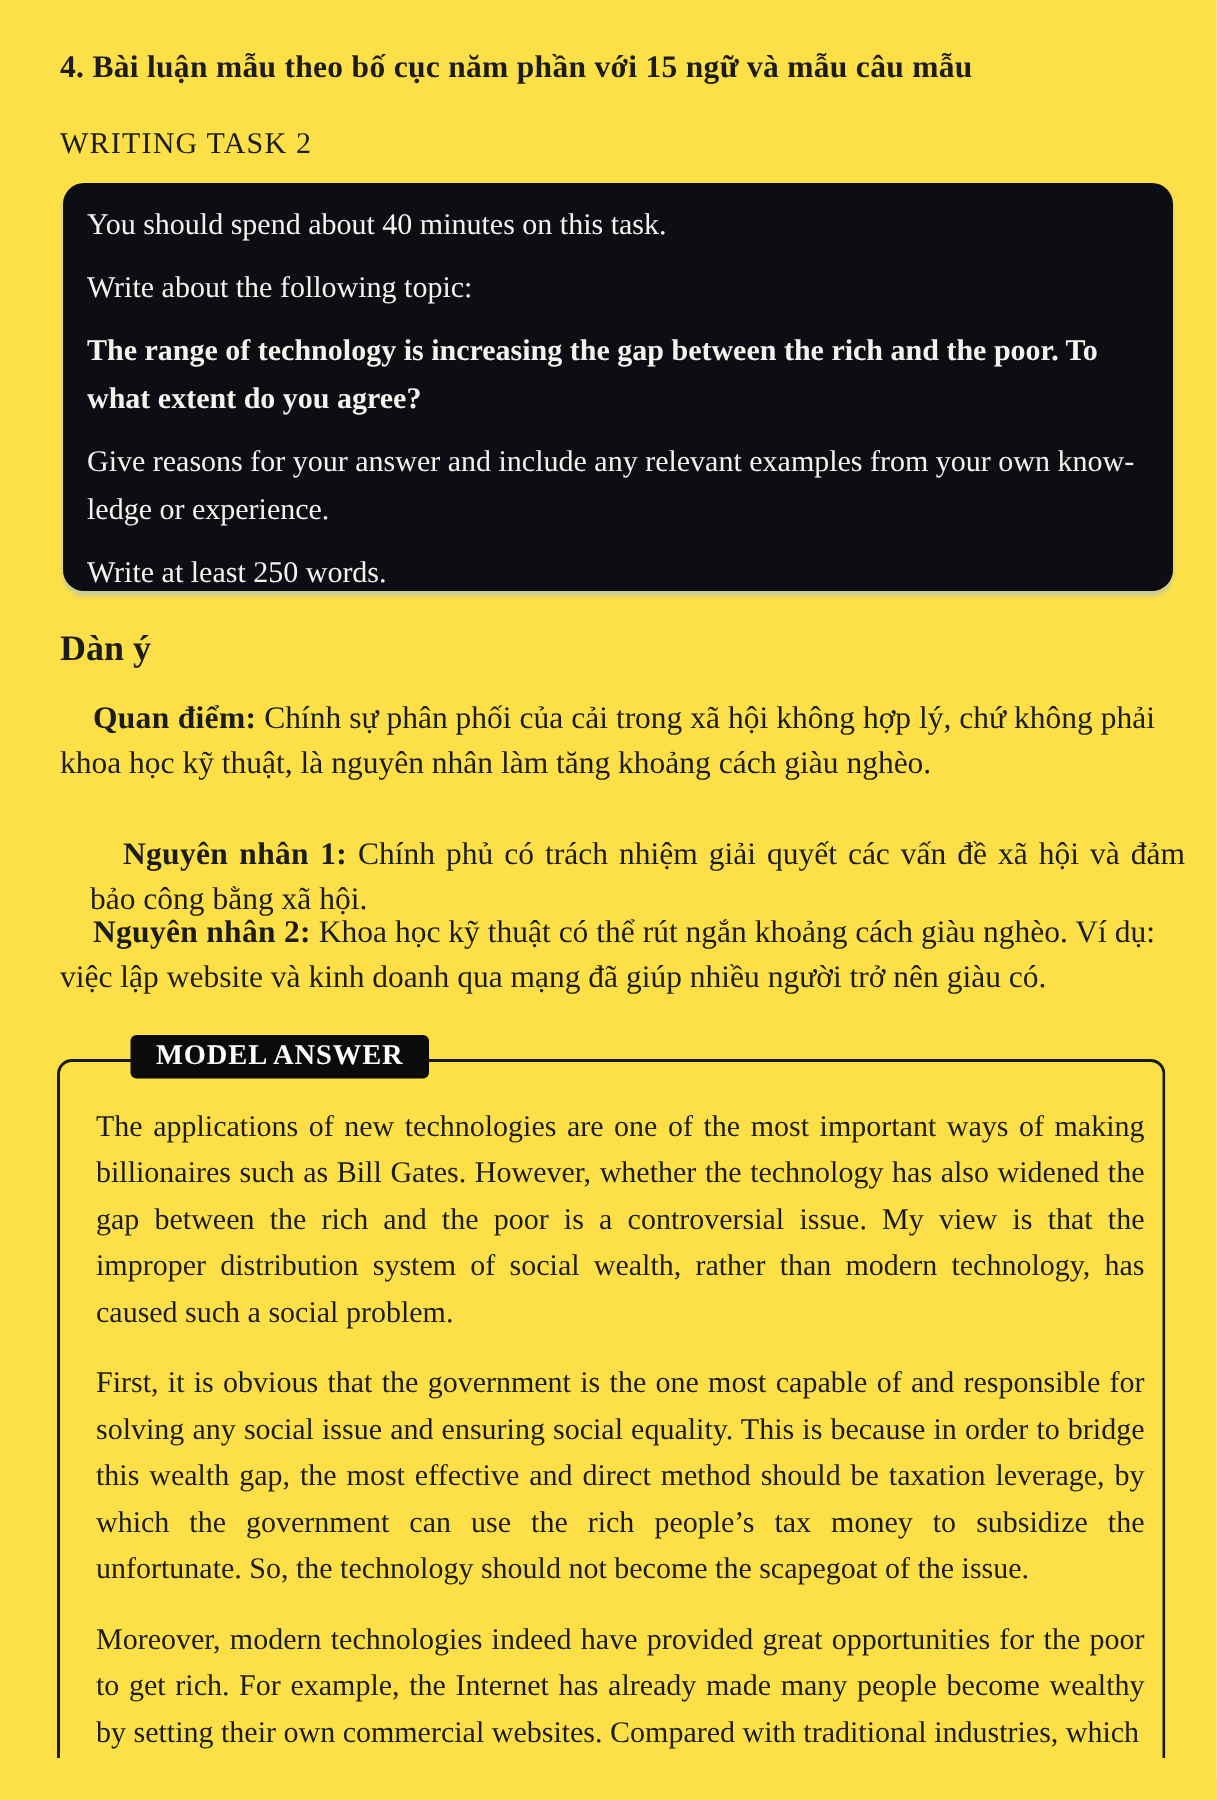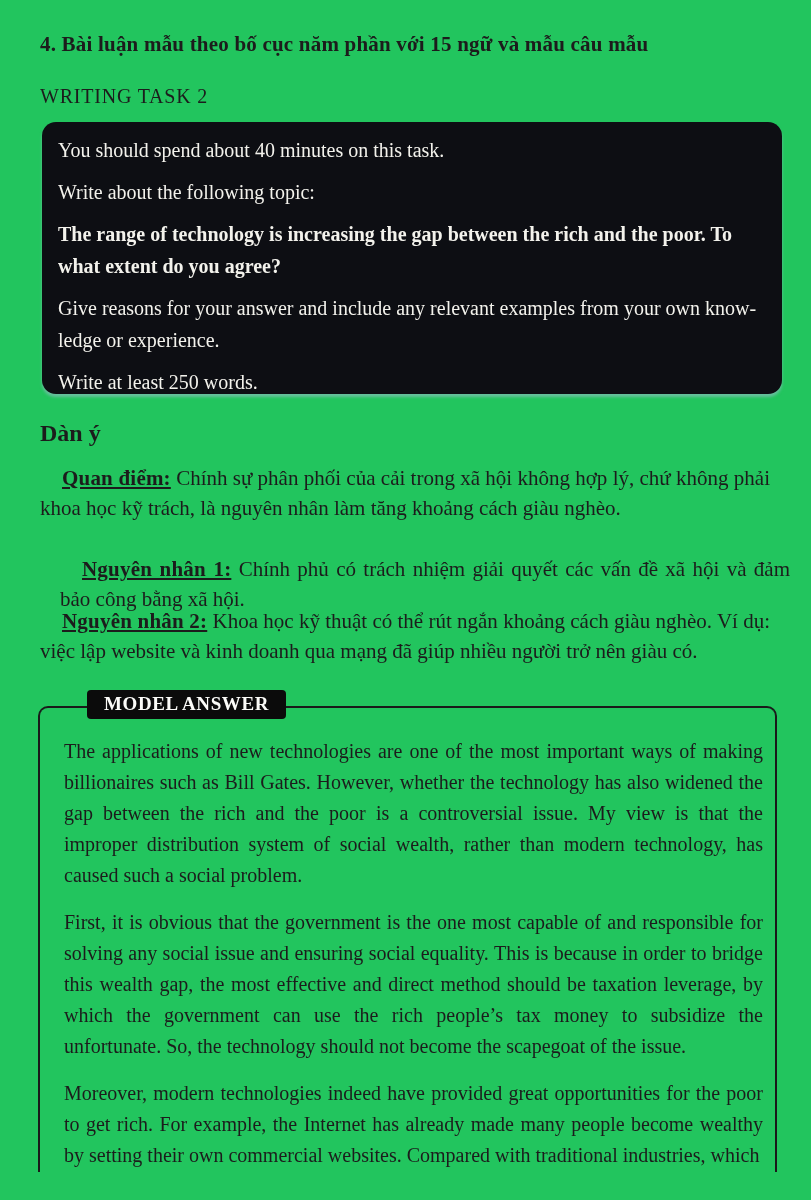--- a/index.html
+++ b/index.html
@@ -4,21 +4,21 @@
 <style>
   html,body{margin:0;padding:0;}
   body{
     width:811px;height:1200px;
     background:#ffffff;
     font-family:"Liberation Serif","DejaVu Serif",serif;
     color:#1c1c1c;
   }
   #page{
     position:relative;width:811px;height:1200px;
-    background:#22c55e;overflow:hidden;
+    background:#fde047;overflow:hidden;
   }
   
   .h1{
     position:absolute;left:40px;top:32px;width:740px;
     font-size:21px;font-weight:bold;letter-spacing:.2px;
   }
   .h2{
     position:absolute;left:40px;top:85px;
     font-size:20px;font-weight:normal;letter-spacing:.8px;
   }
@@ -38,21 +38,21 @@
   
   .h3{
     position:absolute;left:40px;top:420px;
     font-size:24px;font-weight:bold;
   }
   .outline-p{
     position:absolute;left:40px;width:730px;
     font-size:21px;line-height:30px;text-align:justify;
     text-indent:22px;margin:0;
   }
-  .outline-p b{letter-spacing:.2px;text-decoration:underline;}
+  .outline-p b{letter-spacing:.2px;}
   #outline-p1{top:463px;}
   #outline-p2{top:554px;margin-left:20px;}
   #outline-p3{top:606px;}
   
   .answer-box{
     position:absolute;left:38px;top:706px;width:739px;height:466px;
     border:2px solid #1a1a1a;border-bottom:none;
     border-radius:10px 10px 0 0;
     box-sizing:border-box;
     padding:28px 12px 0 24px;
@@ -80,21 +80,21 @@
   <div class="task-box">
     <p>You should spend about 40 minutes on this task.</p>
     <p>Write about the following topic:</p>
     <p class="topic">The range of technology is increasing the gap between the rich and the poor. To what extent do you agree?</p>
     <p>Give reasons for your answer and include any relevant examples from your own know-ledge or experience.</p>
     <p>Write at least 250 words.</p>
   </div>
 
   <div class="h3">Dàn ý</div>
 
-  <p class="outline-p" id="outline-p1"><b>Quan điểm:</b> <span>Chính sự phân phối của cải trong xã hội không hợp lý, chứ không phải khoa học kỹ trách, là nguyên nhân làm tăng khoảng cách giàu nghèo.</span></p>
+  <p class="outline-p" id="outline-p1"><b>Quan điểm:</b> <span>Chính sự phân phối của cải trong xã hội không hợp lý, chứ không phải khoa học kỹ thuật, là nguyên nhân làm tăng khoảng cách giàu nghèo.</span></p>
 
   <p class="outline-p" id="outline-p2"><b>Nguyên nhân 1:</b> <span>Chính phủ có trách nhiệm giải quyết các vấn đề xã hội và đảm bảo công bằng xã hội.</span></p>
 
   <p class="outline-p" id="outline-p3"><b>Nguyên nhân 2:</b> <span>Khoa học kỹ thuật có thể rút ngắn khoảng cách giàu nghèo. Ví dụ: việc lập website và kinh doanh qua mạng đã giúp nhiều người trở nên giàu có.</span></p>
 
   <div class="answer-box">
     <p>The applications of new technologies are one of the most important ways of making billionaires such as Bill Gates. However, whether the technology has also widened the gap between the rich and the poor is a controversial issue. My view is that the improper distribution system of social wealth, rather than modern technology, has caused such a social problem.</p>
     <p>First, it is obvious that the government is the one most capable of and responsible for solving any social issue and ensuring social equality. This is because in order to bridge this wealth gap, the most effective and direct method should be taxation leverage, by which the government can use the rich people’s tax money to subsidize the unfortunate. So, the technology should not become the scapegoat of the issue.</p>
     <p>Moreover, modern technologies indeed have provided great opportunities for the poor to get rich. For example, the Internet has already made many people become wealthy by setting their own commercial websites. Compared with traditional industries, which</p>
   </div>

